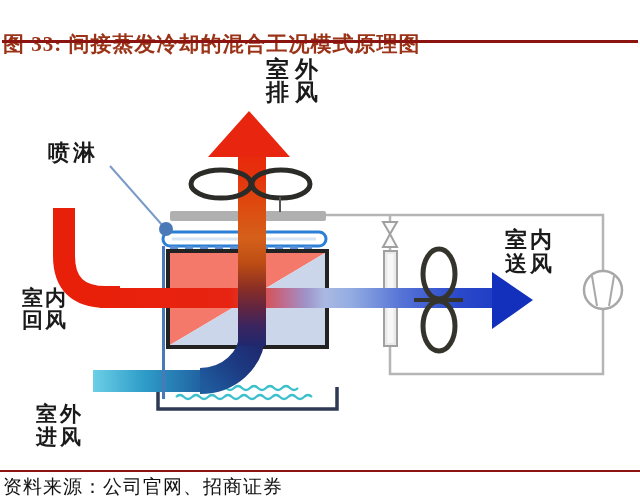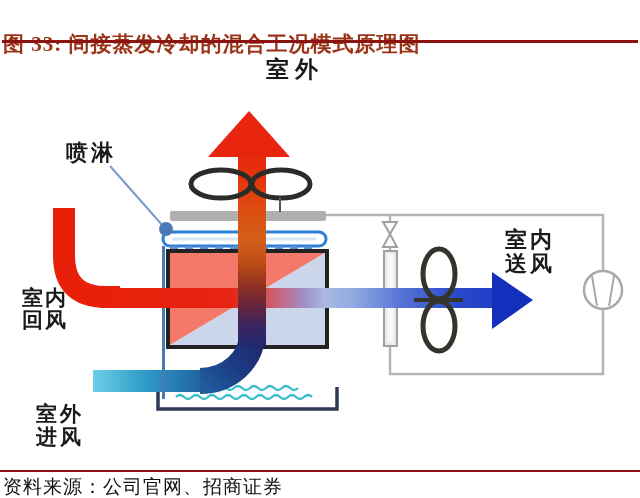--- a/index.html
+++ b/index.html
@@ -5,21 +5,21 @@
   html,body{margin:0;padding:0;background:#fff;}
   .page{position:relative;width:640px;height:498px;background:#ffffff;overflow:hidden;
         font-family:"Liberation Sans",sans-serif;}
   .fig-title{position:absolute;left:3px;top:6px;width:634px;
              font-family:"Liberation Serif",serif;
              font-size:21px;font-weight:bold;color:#9a3318;letter-spacing:1px;white-space:nowrap;margin-top:24px;}
   .title-rule{position:absolute;left:2px;top:40px;width:636px;height:3px;background:#8b1410;}
   .diagram-canvas{position:absolute;left:0;top:0;width:640px;height:498px;}
   .lbl{position:absolute;color:#1a1a1a;font-weight:bold;text-align:center;white-space:nowrap;line-height:1.05;}
   .lbl-exhaust{left:266px;top:58px;font-size:23px;letter-spacing:6px;line-height:23px;}
-  .lbl-spray{left:66px;top:141px;font-size:22px;letter-spacing:3px;}
+  .lbl-spray{left:48px;top:141px;font-size:22px;letter-spacing:3px;}
   .lbl-return{left:22px;top:287px;font-size:21px;letter-spacing:2px;line-height:22px;}
   .lbl-intake{left:36px;top:402px;font-size:21px;letter-spacing:3px;line-height:23px;}
   .lbl-supply{left:505px;top:228px;font-size:22px;letter-spacing:3px;line-height:24px;}
   .footer-rule{position:absolute;left:0;top:470px;width:640px;height:2px;background:#8b1410;}
   .source{position:absolute;left:3px;top:474px;font-family:"Liberation Serif",serif;
           font-size:19px;color:#111;letter-spacing:1px;white-space:nowrap;}
 </style>
 </head>
 <body>
 
@@ -139,20 +139,21 @@
         <line x1="414" y1="300" x2="463" y2="300" stroke-width="4"></line>
       </g>
 
       <line x1="110" y1="166" x2="163" y2="226" stroke="#7a9bc8" stroke-width="2"></line>
       <circle cx="166" cy="229" r="7" fill="#4a79b8"></circle>
     </svg>
   </div>
 
   <div class="lbl lbl-exhaust">
     <div>室外</div>
+    <div>排风</div>
   </div>
   <div class="lbl lbl-spray">喷淋</div>
   <div class="lbl lbl-return">
     <div>室内</div>
     <div>回风</div>
   </div>
   <div class="lbl lbl-intake">
     <div>室外</div>
     <div>进风</div>
   </div>

